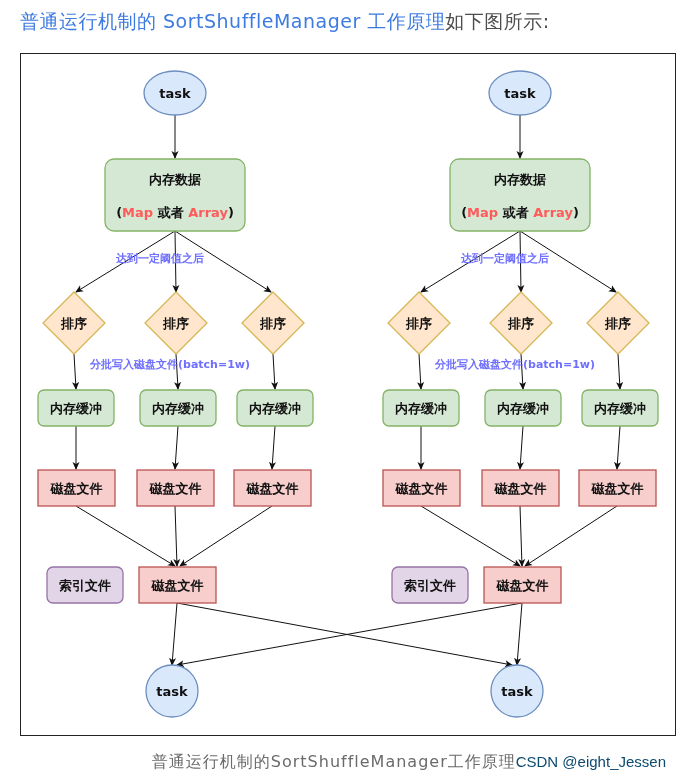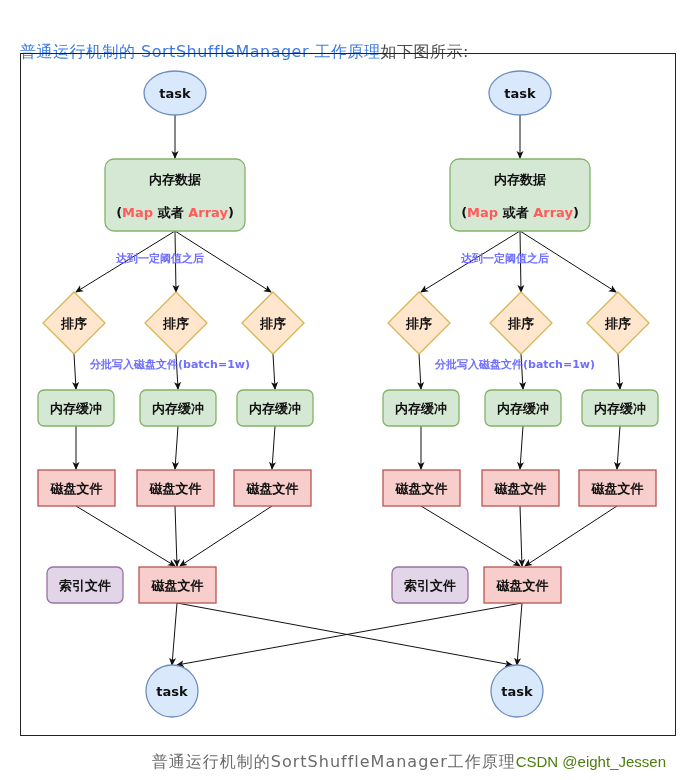--- a/index.html
+++ b/index.html
@@ -1,24 +1,24 @@
 <!DOCTYPE html>
 <html><head>
 <meta charset="utf-8">
 <style>
   html, body { margin: 0; padding: 0; background: #ffffff; }
   body { width: 681px; height: 780px; position: relative; overflow: hidden;
          font-family: "DejaVu Sans", "Liberation Sans", sans-serif; }
-  .intro { position: absolute; left: 20px; top: 9px; font-size: 16px; letter-spacing: 0.5px; color: #4d4d4d; white-space: nowrap; margin-top: 33px; }
+  .intro { position: absolute; left: 20px; top: 9px; font-size: 19px; letter-spacing: 0.5px; color: #4d4d4d; white-space: nowrap; }
   .intro .link { color: #3d7be0; }
   .frame { position: absolute; left: 20px; top: 53px; width: 656px; height: 683px; border: 1px solid #222; box-sizing: border-box; }
   svg.diagram { position: absolute; left: 0; top: 0; }
   .caption { position: absolute; right: 15px; top: 752px; white-space: nowrap; color: #6b6b6b; }
   .caption .small { font-size: 16px; letter-spacing: 1px; }
-  .caption .brand { font-size: 15px; color: #4d7c0f; font-family: "Liberation Sans", sans-serif; }
+  .caption .brand { font-size: 15px; color: #0c4a6e; font-family: "Liberation Sans", sans-serif; }
   .node-text { font-family: "DejaVu Sans", sans-serif; font-size: 13px; font-weight: bold; fill: #111; }
   .note-text { font-family: "DejaVu Sans", sans-serif; font-size: 11px; font-weight: bold; fill: #6f6fff; }
   .red { fill: #ff5b5b; }
 </style>
 </head>
 <body>
 
 <div class="intro"><span class="link">普通运行机制的 SortShuffleManager 工作原理</span><span>如下图所示:</span></div>
 
 <div class="frame"></div>

